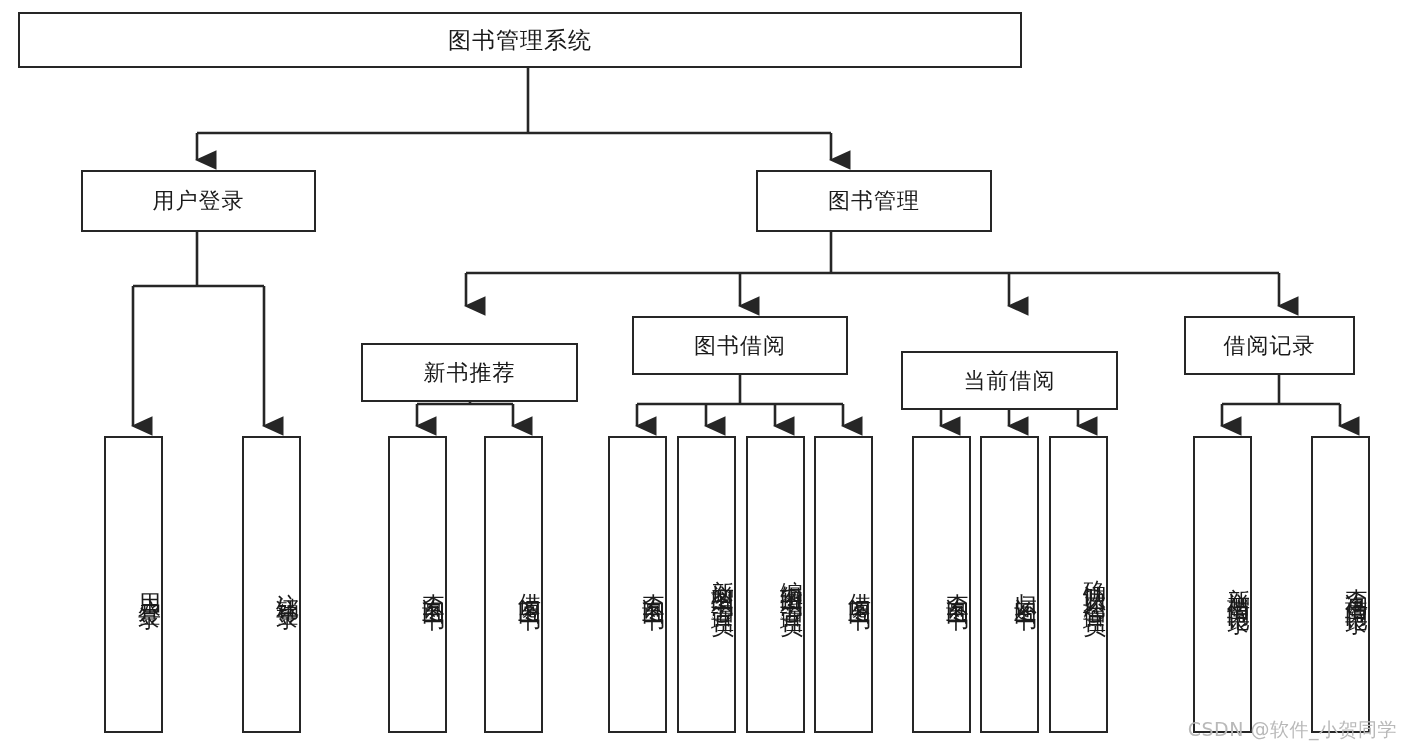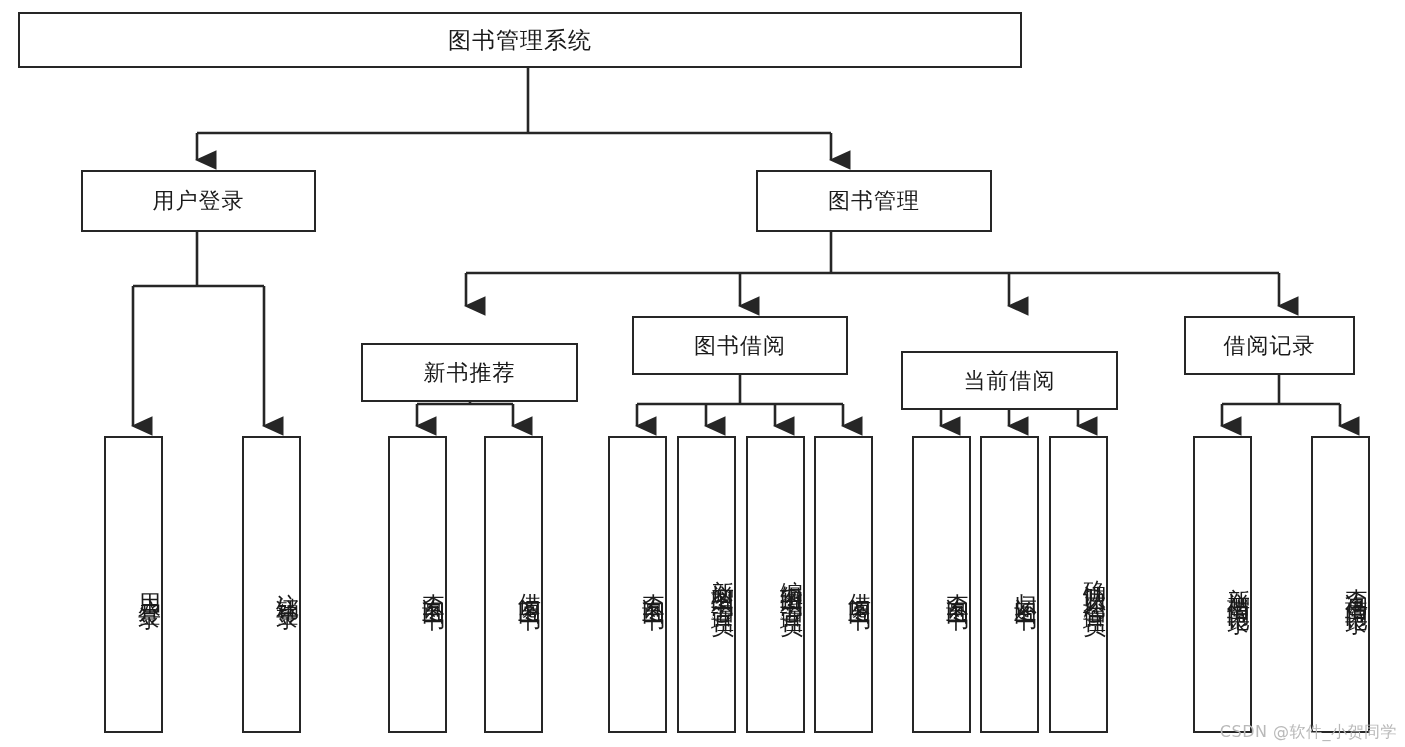--- a/index.html
+++ b/index.html
@@ -53,21 +53,21 @@
     text-orientation: upright;
     display: block;
   }
   .node.root {
     font-size: 23px;
   }
   #watermark {
     position: absolute;
     right: 8px;
     bottom: 4px;
-    font-size: 16px;
+    font-size: 19px;
     color: #b9b9b9;
     white-space: nowrap;
     letter-spacing: 0.5px;
   }
 </style>
 </head>
 <body>
 
 <div id="canvas">
 

